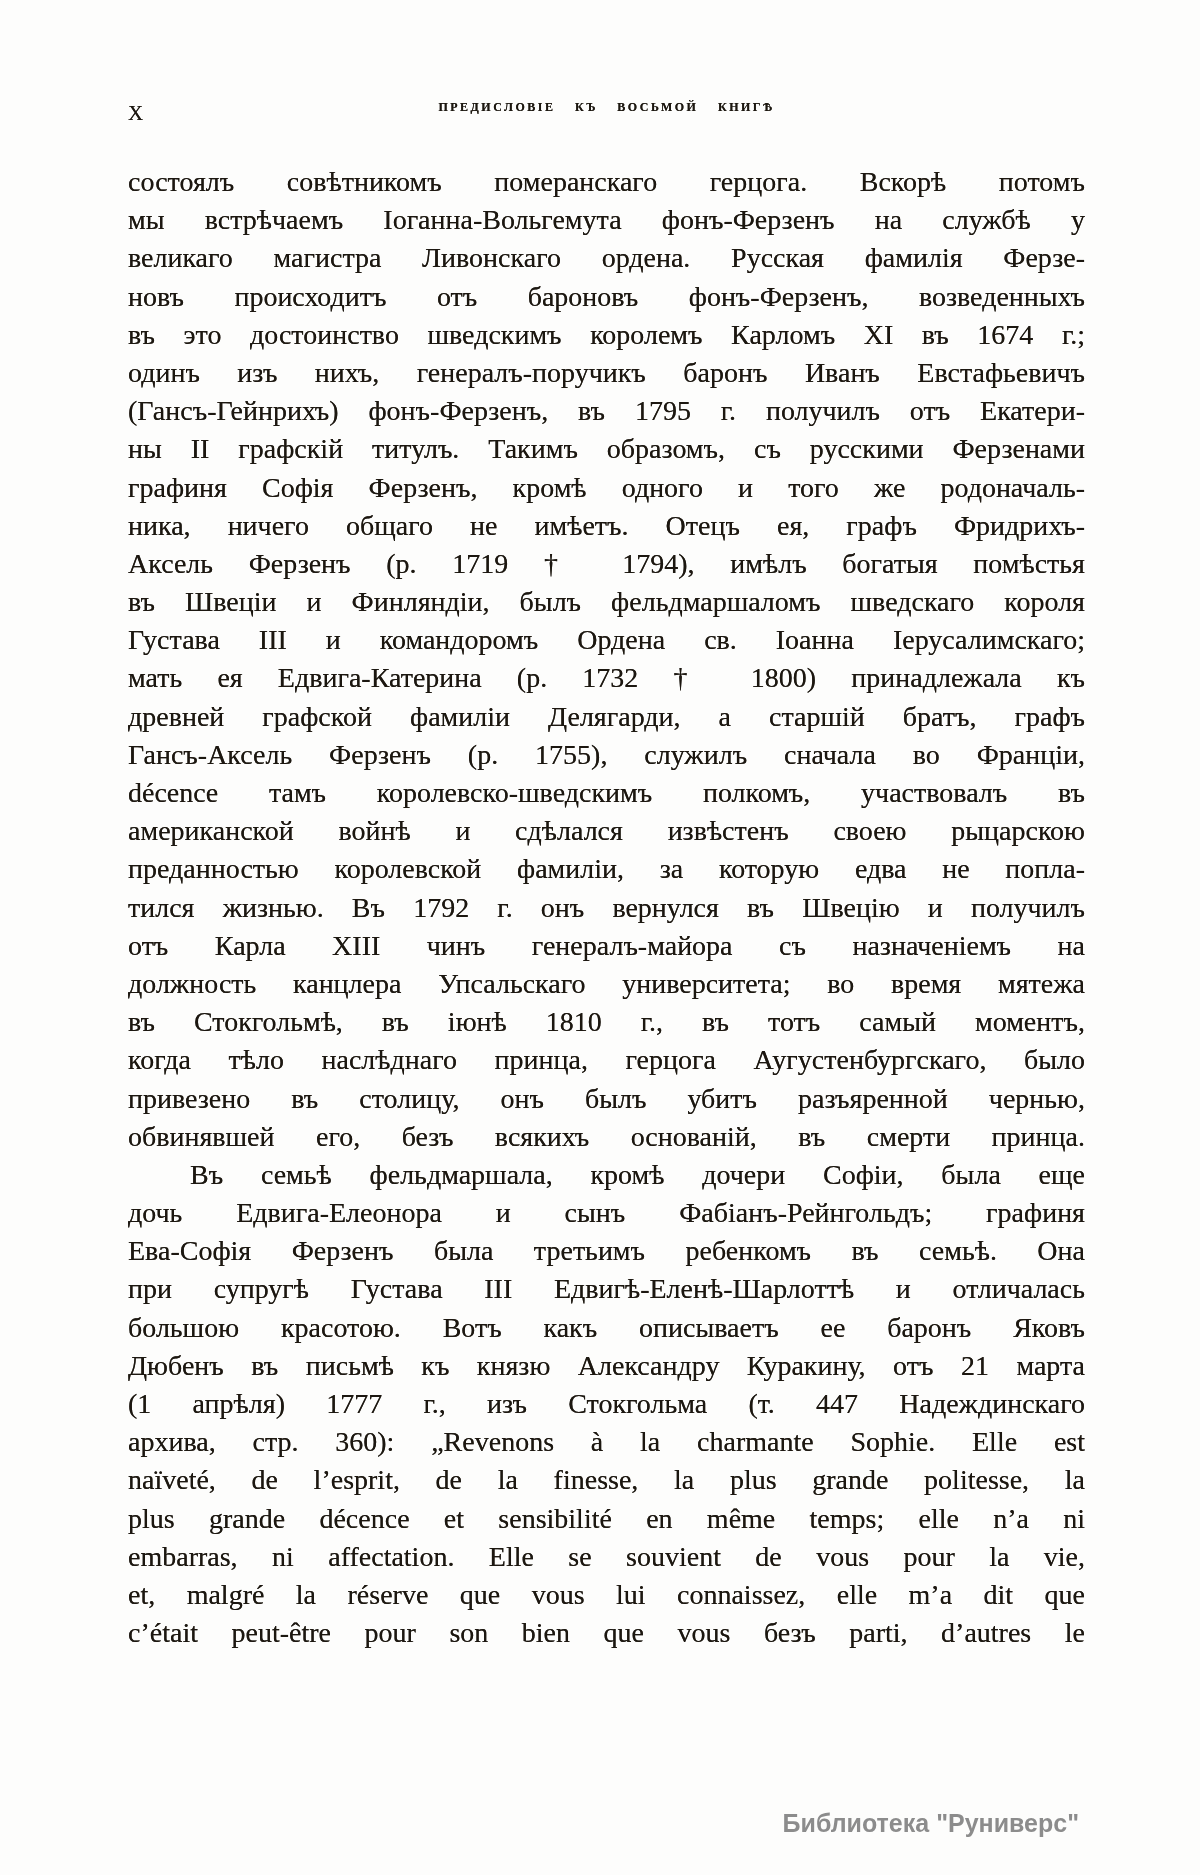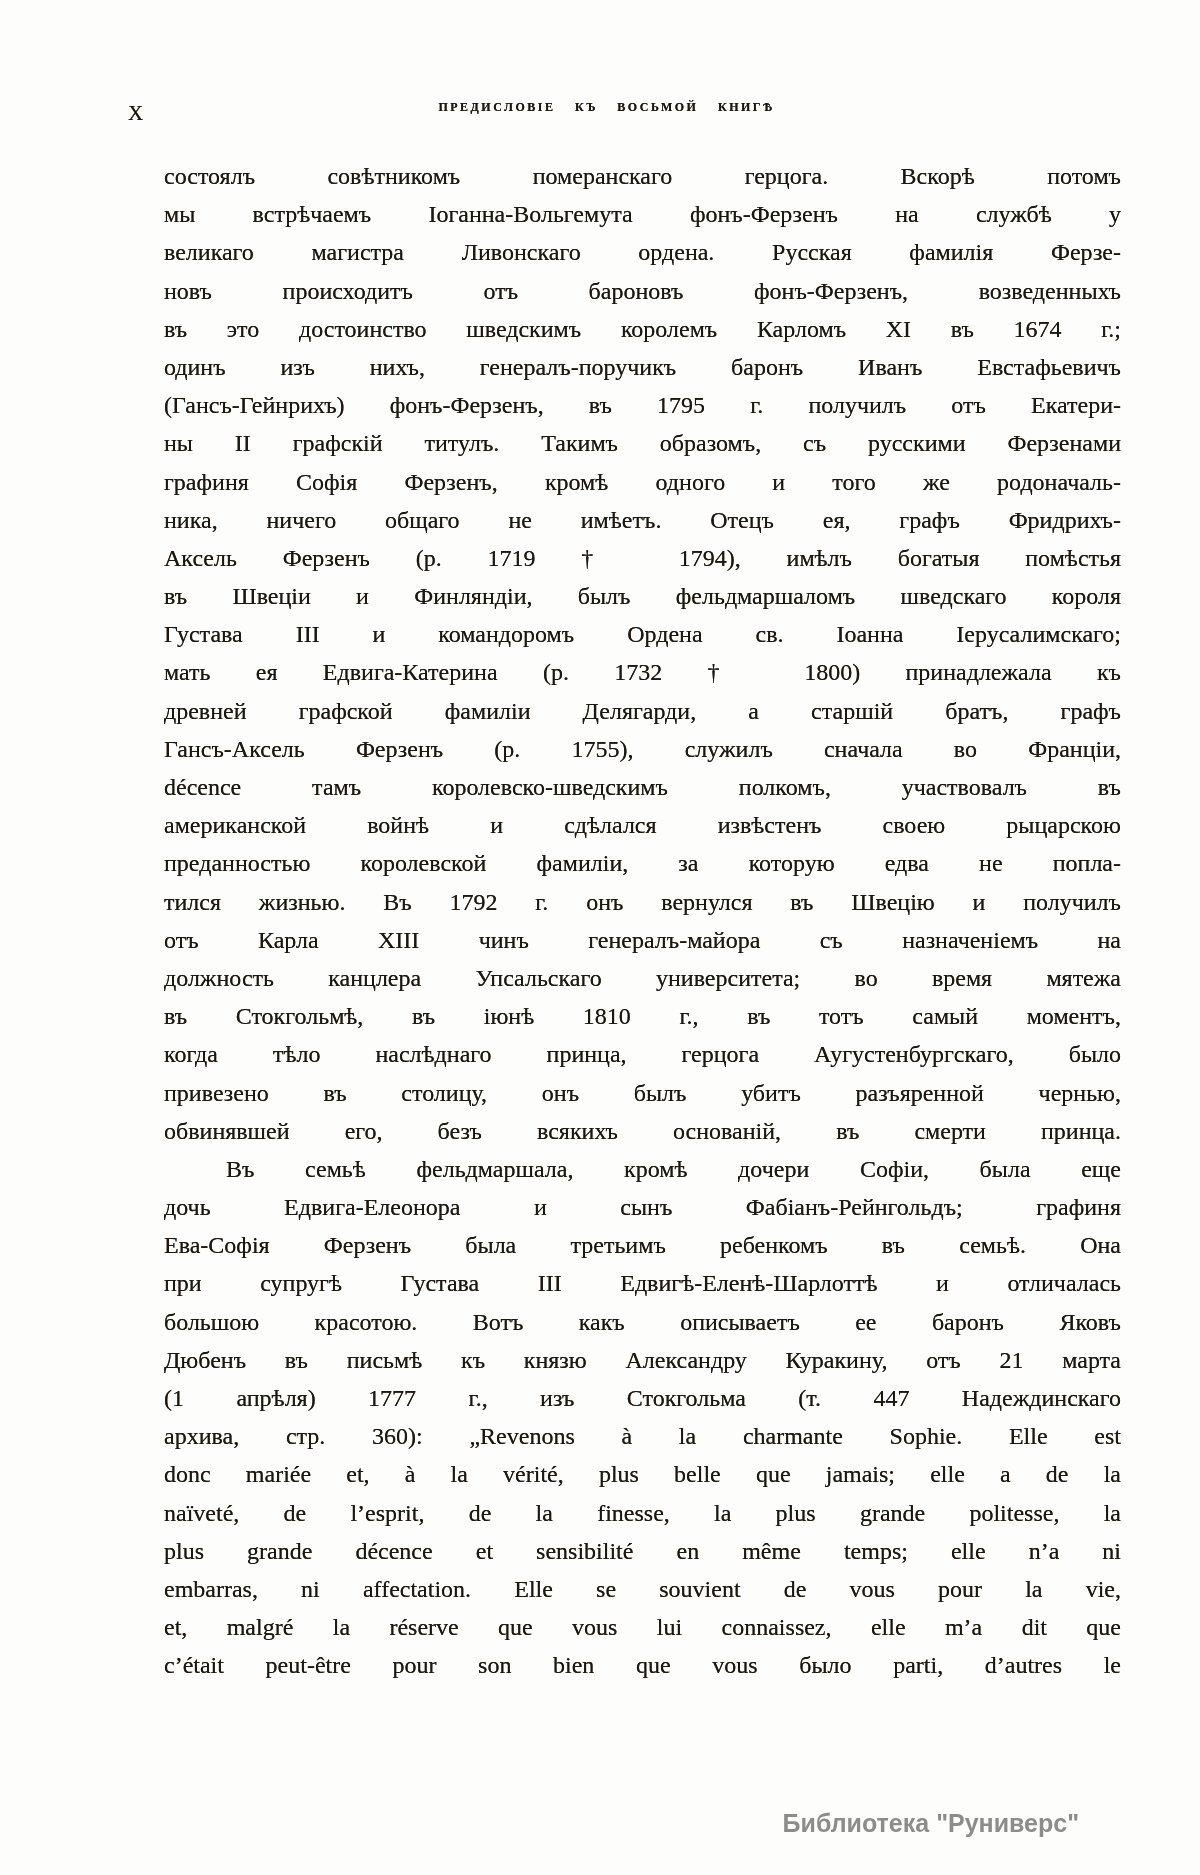--- a/index.html
+++ b/index.html
@@ -35,27 +35,26 @@
     font-size: 12px;
     font-weight: bold;
     letter-spacing: 2.5px;
     word-spacing: 14px;
     white-space: nowrap;
     text-shadow: 0 0 0.5px rgba(25,20,12,.85);
   }
   
   .body-text {
     position: absolute;
-    top: 157px;
+    top: 163px;
     left: 128px;
     width: 957px;
-    font-size: 24px;
+    font-size: 28px;
     line-height: 38.2px;
     text-shadow: 0 0 0.5px rgba(25,20,12,.8);
-    margin-left: 36px;
   }
   .paragraph { margin: 0; }
   .line {
     text-align: justify;
     text-align-last: justify;
     -moz-text-align-last: justify;
     white-space: normal;
     height: 38.2px;
     overflow: visible;
   }
@@ -112,24 +111,23 @@
       </div>
       <div class="paragraph">
         <div class="line first">Въ семьѣ фельдмаршала, кромѣ дочери Софіи, была еще</div>
         <div class="line">дочь Едвига-Елеонора и сынъ Фабіанъ-Рейнгольдъ; графиня</div>
         <div class="line">Ева-Софія Ферзенъ была третьимъ ребенкомъ въ семьѣ. Она</div>
         <div class="line">при супругѣ Густава III Едвигѣ-Еленѣ-Шарлоттѣ и отличалась</div>
         <div class="line">большою красотою. Вотъ какъ описываетъ ее баронъ Яковъ</div>
         <div class="line">Дюбенъ въ письмѣ къ князю Александру Куракину, отъ 21 марта</div>
         <div class="line">(1 апрѣля) 1777 г., изъ Стокгольма (т. 447 Надеждинскаго</div>
         <div class="line">архива, стр. 360): „Revenons à la charmante Sophie. Elle est</div>
-        <div class="line">donc mariée et, à la vérité, plus belle que jamais; elle a de la</div>
         <div class="line">naïveté, de l’esprit, de la finesse, la plus grande politesse, la</div>
         <div class="line">plus grande décence et sensibilité en même temps; elle n’a ni</div>
         <div class="line">embarras, ni affectation. Elle se souvient de vous pour la vie,</div>
         <div class="line">et, malgré la réserve que vous lui connaissez, elle m’a dit que</div>
-        <div class="line">c’était peut-être pour son bien que vous было parti, d’autres le</div>
+        <div class="line">c’était peut-être pour son bien que vous безъ parti, d’autres le</div>
       </div>
     </div>
 
   <div class="watermark">Библиотека "Руниверс"</div>
 
 </div>
 
 </body></html>

